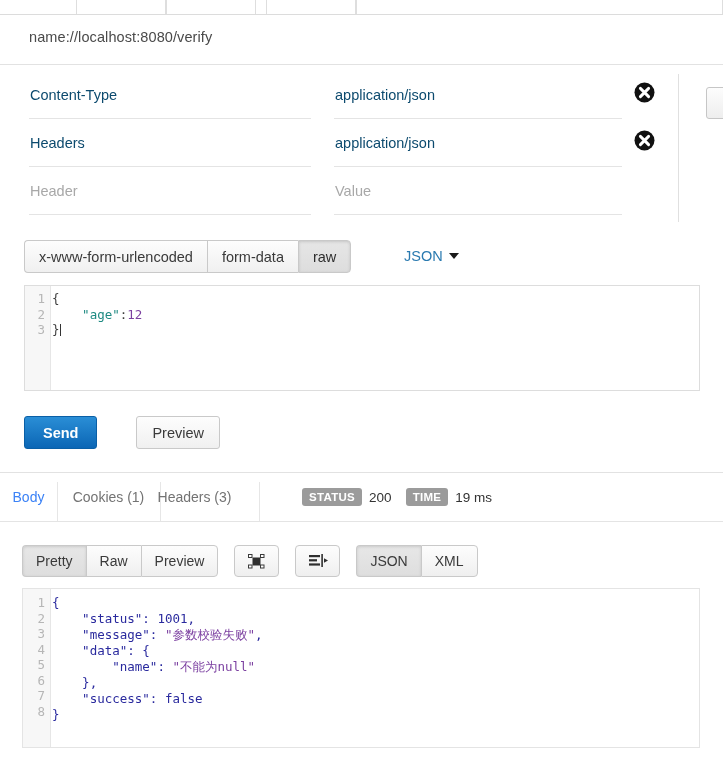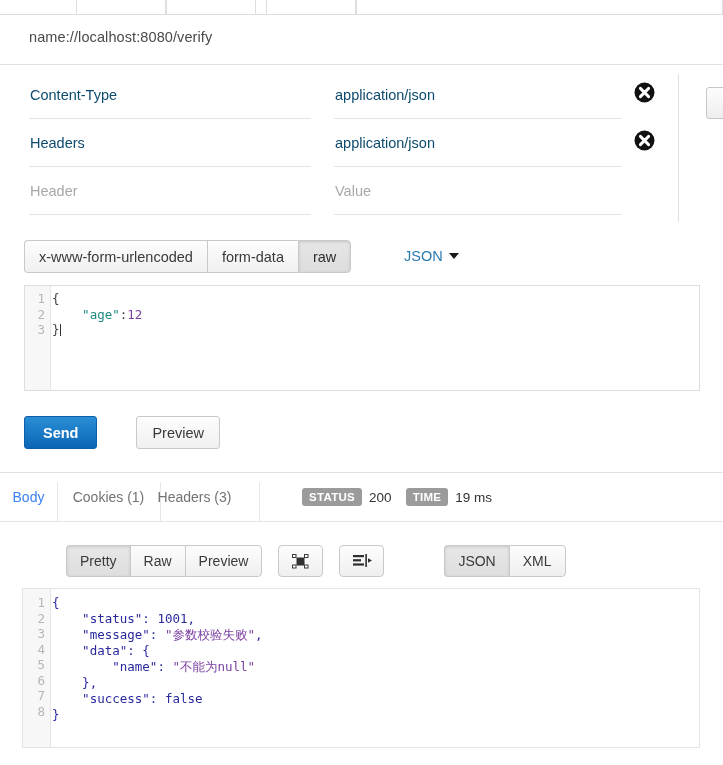--- a/index.html
+++ b/index.html
@@ -330,21 +330,21 @@
     padding: 0 13px;
     font-size: 14px;
     color: #3a3a3a;
     background: linear-gradient(#fdfdfd, #efefef);
     border: 1px solid #c9c9c9;
     border-right: none;
     box-sizing: border-box;
     cursor: pointer;
     white-space: nowrap;
   }
-  .seg .sbtn:first-child { border-radius: 4px 0 0 4px; margin-left: 44px; }
+  .seg .sbtn:first-child { border-radius: 4px 0 0 4px; }
   .seg .sbtn:last-child {
     border-right: 1px solid #c9c9c9;
     border-radius: 0 4px 4px 0;
   }
   .sbtn.on {
     background: linear-gradient(#e7e7e7, #dedede);
     box-shadow: inset 0 1px 3px rgba(0,0,0,0.13);
   }
   .spacer-sm { width: 16px; }
   .icon-btn {

